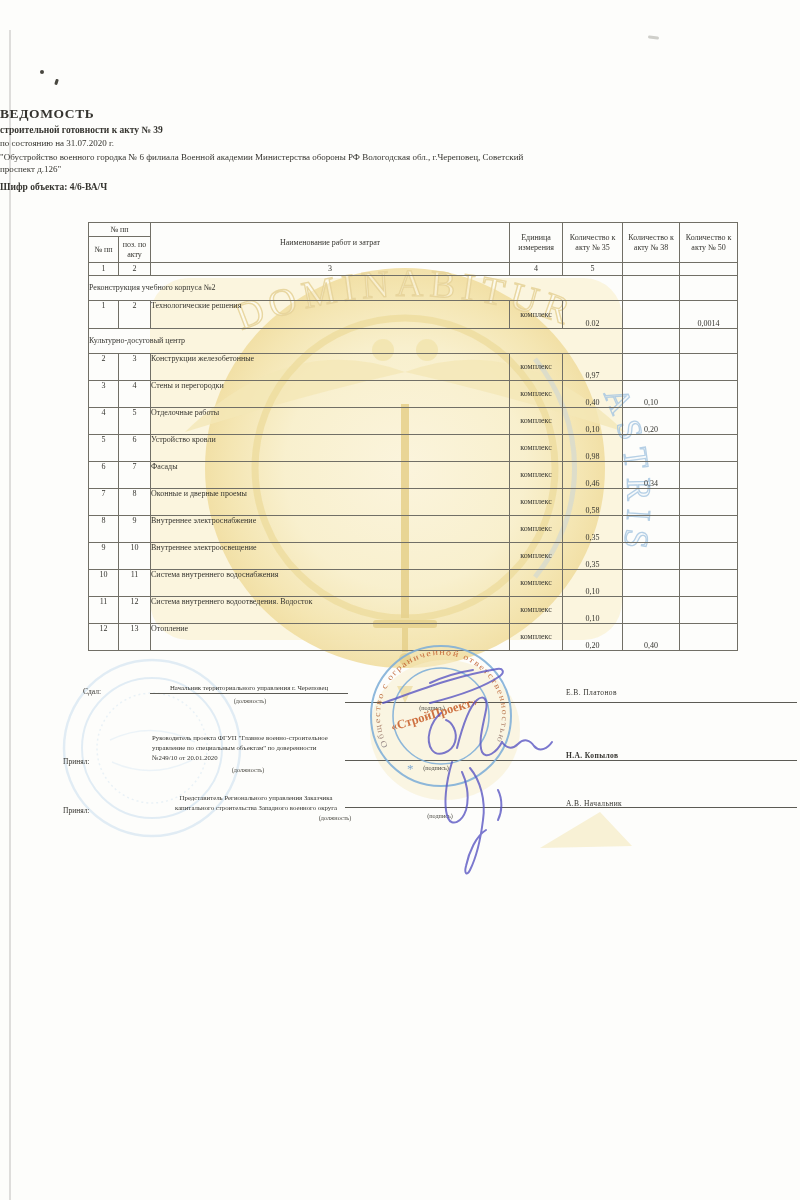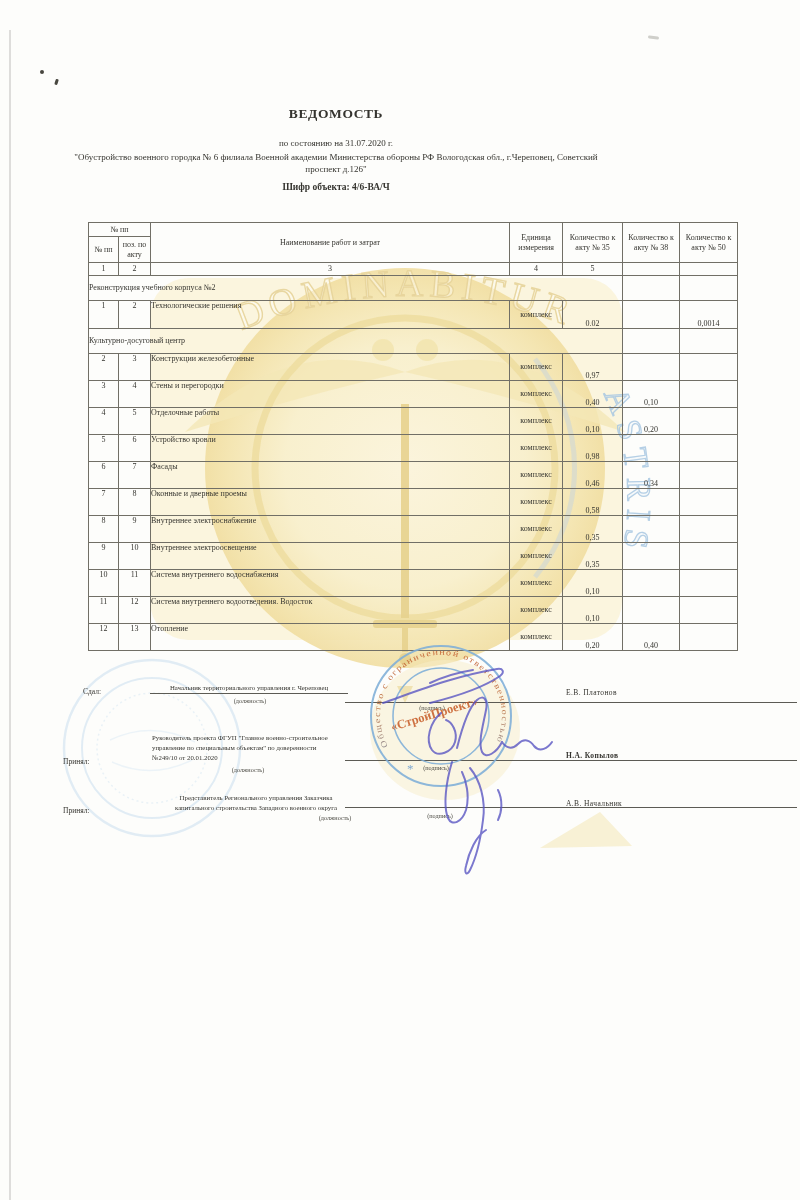--- a/index.html
+++ b/index.html
@@ -4,21 +4,21 @@
 <style>
   html,body{margin:0;padding:0;}
   body{width:800px;height:1200px;background:#fdfdfb;font-family:"Liberation Serif","DejaVu Serif",serif;color:#35342f;overflow:hidden;}
   #page{position:relative;width:800px;height:1200px;background:#fdfdfb;}
   .abs{position:absolute;}
   
   #edge-line{left:9px;top:30px;width:2px;height:1170px;background:#dedddb;}
   #corner-dash{left:648px;top:36px;width:11px;height:3px;background:#cfcfca;transform:rotate(7deg);border-radius:2px;}
   .pen-dot{border-radius:50%;background:#47463f;}
   
-  .c{left:0;width:672px;text-align:center;}
+  .c{left:0;width:672px;}
   #doc-title{top:106px;font-size:13.5px;font-weight:bold;letter-spacing:.6px;}
   #doc-subtitle{top:125px;font-size:9.5px;font-weight:bold;}
   #doc-date{top:138px;font-size:9px;}
   #obj1{top:152px;font-size:9px;}
   #obj2{top:164px;font-size:9px;}
   #obj-code{top:182px;font-size:9.5px;font-weight:bold;}
   #contract{top:198px;font-size:9px;}
   
   #works-table{position:absolute;left:88px;top:222px;width:649px;border-collapse:collapse;table-layout:fixed;z-index:3;}
   #works-table th,#works-table td{border:1px solid #716f66;font-weight:normal;font-size:8px;line-height:1.15;padding:0;overflow:hidden;}
@@ -98,20 +98,21 @@
     <g stroke="#cfe2f1" fill="none" opacity="0.6">
       <circle cx="152" cy="748" r="88" stroke-width="2.5"></circle>
       <circle cx="152" cy="748" r="70" stroke-width="2"></circle>
       <circle cx="152" cy="748" r="55" stroke-width="1.5" stroke-dasharray="2,3" opacity="0.7"></circle>
       <path d="M 110,740 Q 152,720 195,742" stroke-width="1.5" opacity="0.6"></path>
       <path d="M 112,762 Q 152,780 192,760" stroke-width="1.5" opacity="0.6"></path>
     </g>
   </svg>
 
   <div class="abs c" id="doc-title" style="z-index:3;">ВЕДОМОСТЬ</div>
+  <div class="abs c" id="doc-subtitle" style="z-index:3;">строительной готовности к акту № 39</div>
   <div class="abs c" id="doc-date" style="z-index:3;">по состоянию на 31.07.2020 г.</div>
   <div class="abs c" id="obj1" style="z-index:3;">"Обустройство военного городка № 6 филиала Военной академии Министерства обороны РФ Вологодская обл., г.Череповец, Советский</div>
   <div class="abs c" id="obj2" style="z-index:3;">проспект д.126"</div>
   <div class="abs c" id="obj-code" style="z-index:3;">Шифр объекта: 4/6-ВА/Ч</div>
 
   <table id="works-table">
     <colgroup>
       <col style="width:30px">
         <col style="width:32px">
         <col style="width:359px">

